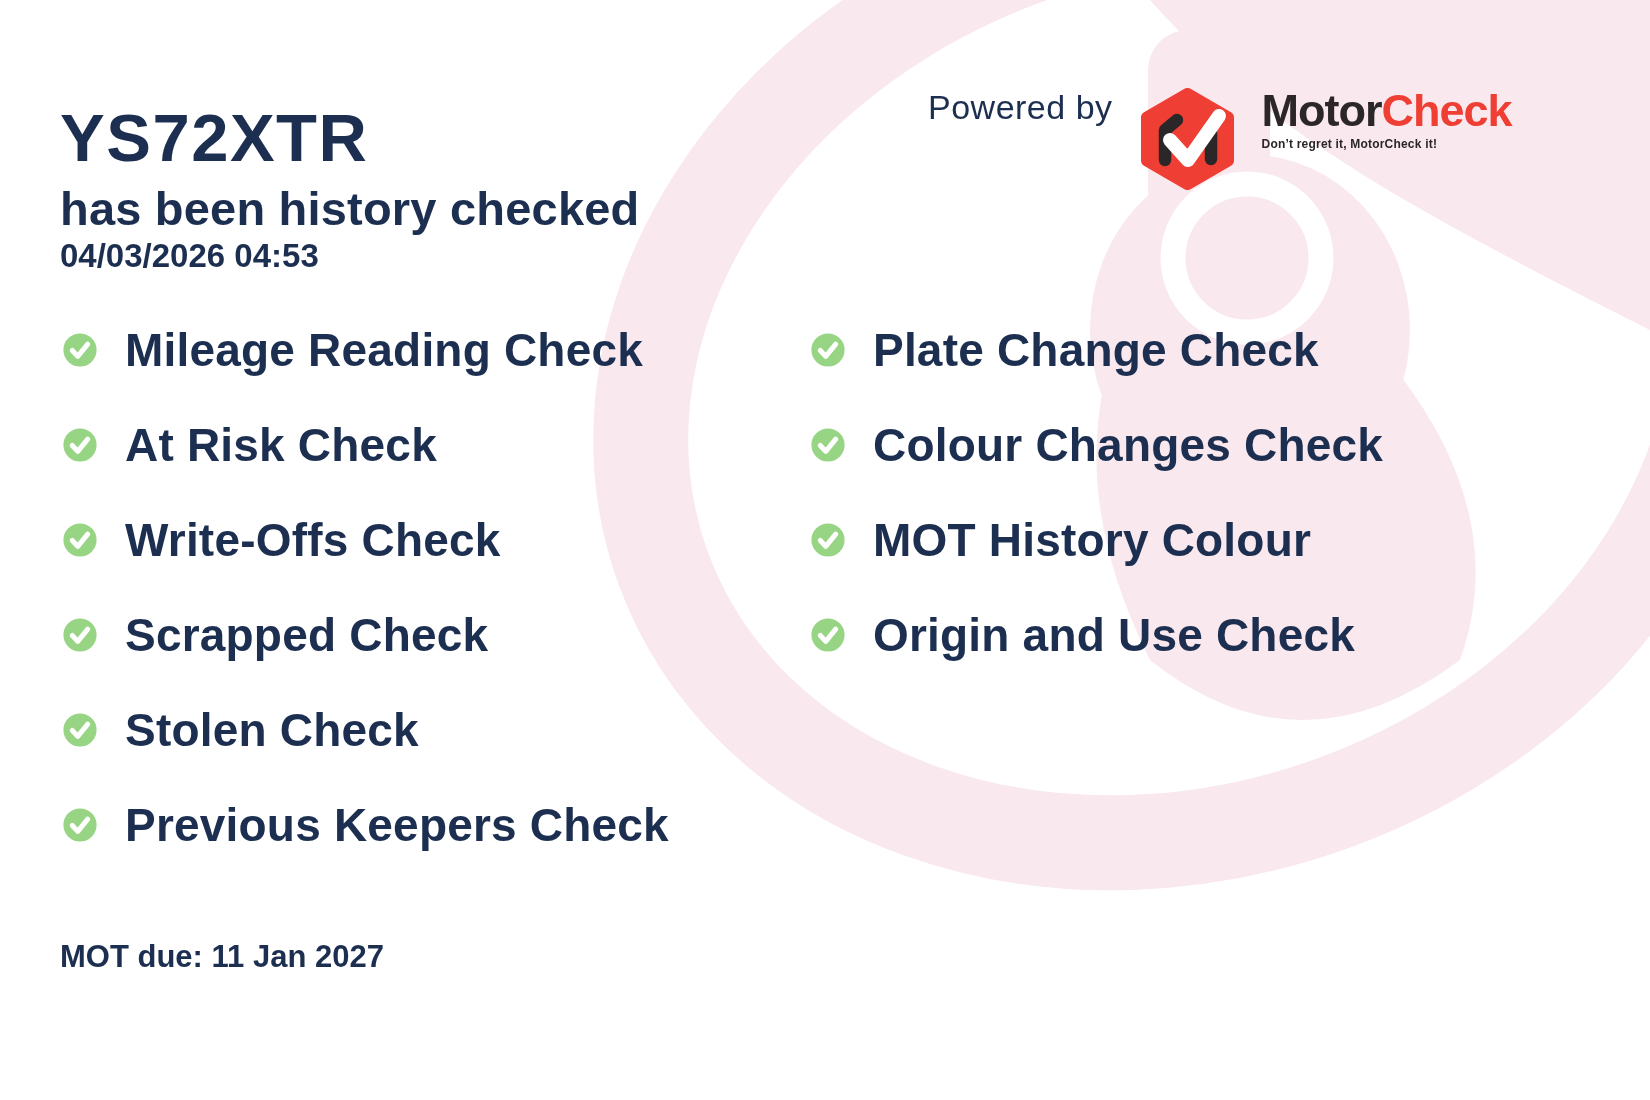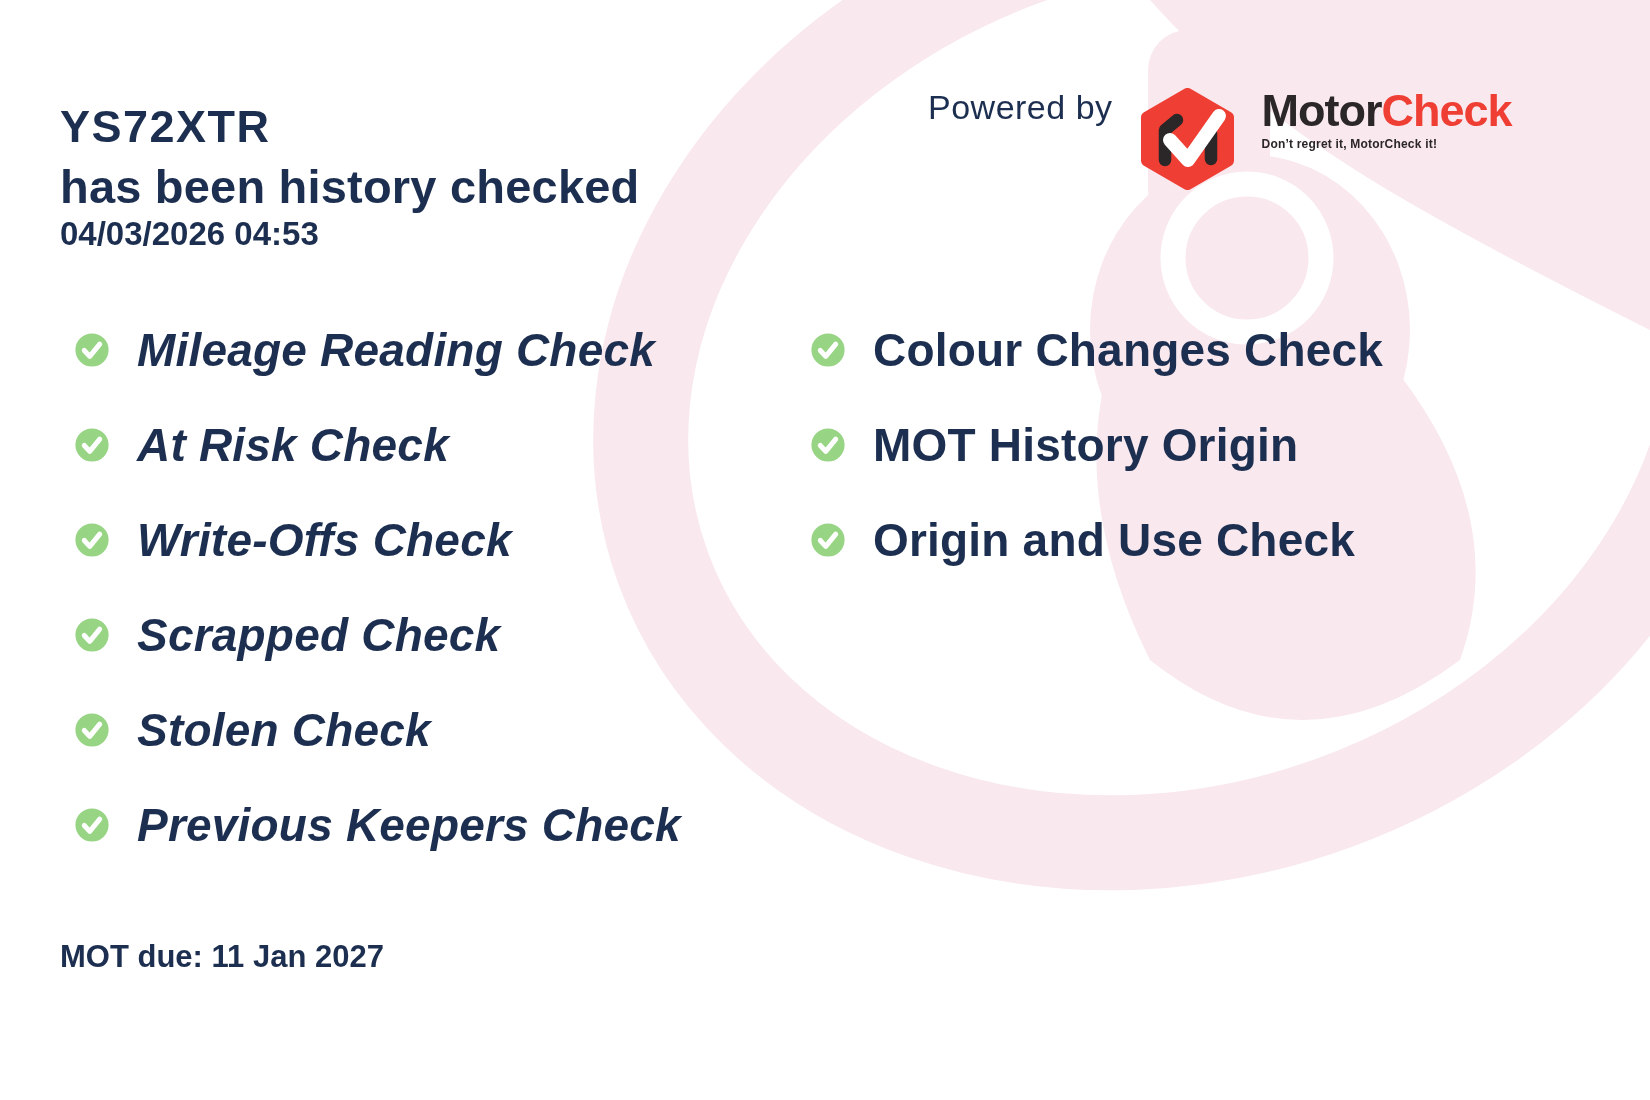--- a/index.html
+++ b/index.html
@@ -11,21 +11,21 @@
     font-family:"Liberation Sans", sans-serif;
     color:var(--navy,#1d2f50);
   }
   .bg{position:absolute;left:0;top:0;width:1650px;height:1100px;}
   .bg .pink-fill{fill:var(--wheel-pink,#f9e8ee);}
   .bg .rim{fill:none;stroke:var(--wheel-pink,#f9e8ee);stroke-width:95;}
   .bg .hub-ring{fill:none;stroke:#ffffff;stroke-width:25;}
 
   .title-block{position:absolute;left:60px;top:104px;}
   .title-block h1{
-    margin:0;font-size:45px;line-height:1;font-weight:700;
+    margin:0;font-size:67px;line-height:1;font-weight:700;
     letter-spacing:1.5px;color:var(--navy,#1d2f50);
   }
   .title-block h2{
     margin:14px 0 0 0;font-size:47px;line-height:1;font-weight:700;
     letter-spacing:0.2px;color:var(--navy,#1d2f50);
   }
   .timestamp{
     margin-top:7px;font-size:33px;line-height:1;font-weight:700;
     color:var(--navy,#1d2f50);
   }
@@ -44,21 +44,21 @@
   .bn-dark{color:var(--brand-dark,#2b2627);}
   .bn-red{color:var(--brand-red,#ef3e33);}
   .tagline{
     margin-top:4px;font-size:12px;font-weight:700;letter-spacing:0.2px;
     color:var(--brand-dark,#2b2627);white-space:nowrap;
   }
 
   .checks{
     position:absolute;top:302px;margin:0;padding:0;list-style:none;
   }
-  .col-left{left:72px;font-style:italic;}
+  .col-left{left:60px;}
   .col-right{left:808px;}
   .check-item{display:flex;align-items:center;gap:25px;height:95px;}
   .check-icon{width:40px;height:40px;flex:0 0 auto;}
   .check-icon circle{fill:var(--check-green,#97d584);stroke:#ffffff;stroke-width:2.5;}
   .check-icon path{fill:none;stroke:#ffffff;stroke-width:5.5;stroke-linecap:round;stroke-linejoin:round;}
   .check-label{
     font-size:46px;font-weight:700;letter-spacing:0.2px;line-height:1;
     color:var(--navy,#1d2f50);white-space:nowrap;
   }
 
@@ -152,35 +152,42 @@
 
   <li class="check-item">
     <svg class="check-icon" viewBox="0 0 44 44" aria-hidden="true">
       <circle cx="22" cy="22" r="19.5"></circle>
       <path d="M13.5 22.5 L19.5 29 L30.5 15.5"></path>
     </svg>
     <span class="check-label">Previous Keepers Check</span>
   </li>
 </ul>
   <ul class="checks col-right" id="check-list-right">
+  <li class="check-item">
+    <svg class="check-icon" viewBox="0 0 44 44" aria-hidden="true">
+      <circle cx="22" cy="22" r="19.5"></circle>
+      <path d="M13.5 22.5 L19.5 29 L30.5 15.5"></path>
+    </svg>
+    <span class="check-label">Plate Change Check</span>
+  </li>
 
   <li class="check-item">
     <svg class="check-icon" viewBox="0 0 44 44" aria-hidden="true">
       <circle cx="22" cy="22" r="19.5"></circle>
       <path d="M13.5 22.5 L19.5 29 L30.5 15.5"></path>
     </svg>
     <span class="check-label">Colour Changes Check</span>
   </li>
 
   <li class="check-item">
     <svg class="check-icon" viewBox="0 0 44 44" aria-hidden="true">
       <circle cx="22" cy="22" r="19.5"></circle>
       <path d="M13.5 22.5 L19.5 29 L30.5 15.5"></path>
     </svg>
-    <span class="check-label">MOT History Origin</span>
+    <span class="check-label">MOT History Colour</span>
   </li>
 
   <li class="check-item">
     <svg class="check-icon" viewBox="0 0 44 44" aria-hidden="true">
       <circle cx="22" cy="22" r="19.5"></circle>
       <path d="M13.5 22.5 L19.5 29 L30.5 15.5"></path>
     </svg>
     <span class="check-label">Origin and Use Check</span>
   </li>
 </ul>

